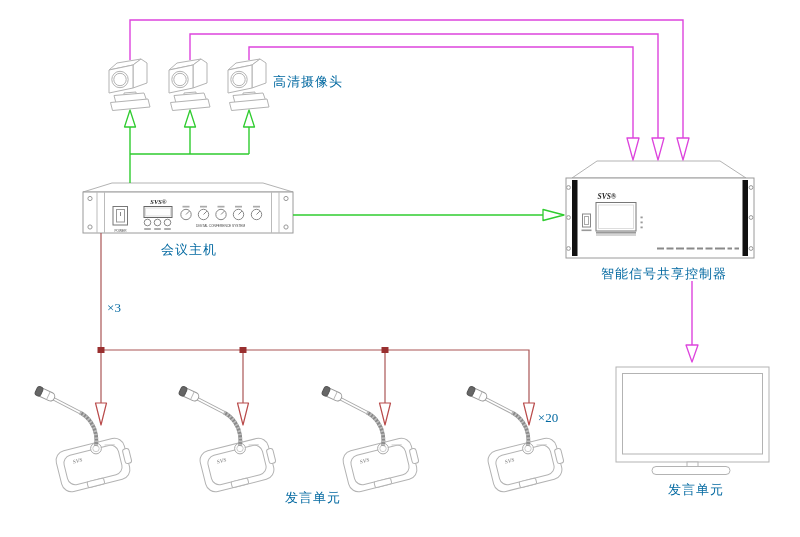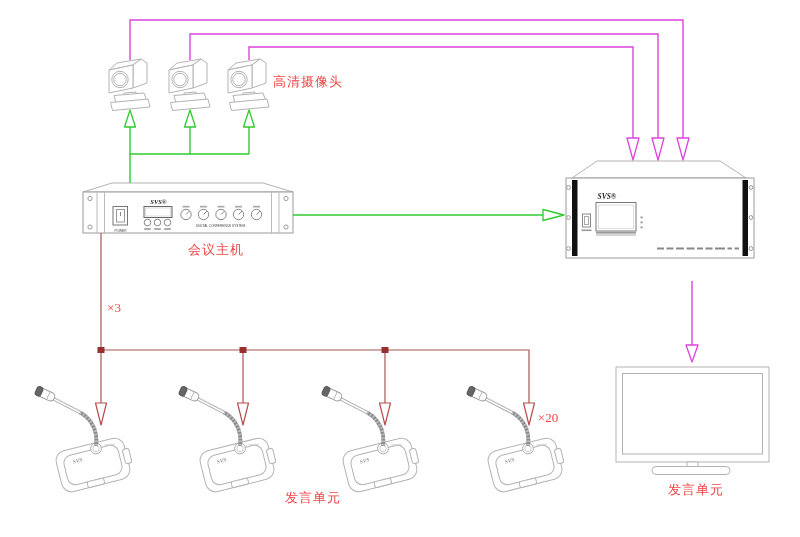--- a/index.html
+++ b/index.html
@@ -1,20 +1,20 @@
 <!DOCTYPE html>
 <html><head>
 <meta charset="utf-8">
 <style>
   html,body{margin:0;padding:0;background:#fff;}
   #stage{position:relative;width:800px;height:537px;background:#fff;overflow:hidden;
          font-family:"Liberation Serif", serif;}
   #stage svg{position:absolute;left:0;top:0;}
   .lbl{position:absolute;transform:translateX(-50%);white-space:nowrap;
-       font-size:13px;color:#ef4444;letter-spacing:1px;font-family:"Liberation Serif", serif;}
+       font-size:13px;color:#0369a1;letter-spacing:1px;font-family:"Liberation Serif", serif;}
   .mult{letter-spacing:0;}
 </style>
 </head>
 <body>
 
 <div id="stage">
 <svg width="800" height="537" viewBox="0 0 800 537">
   <defs>
 
     <g id="cam" stroke="#b3b3b3" fill="#fff" stroke-width="1" stroke-linejoin="round">
@@ -205,18 +205,19 @@
   </g>
   <g stroke="#b94b4b" fill="#ffffff" stroke-width="1.2" stroke-linejoin="round">
     <polygon points="95.5,403 106.5,403 101,425"></polygon>
     <polygon points="237.5,403 248.5,403 243,425"></polygon>
     <polygon points="379.5,403 390.5,403 385,425"></polygon>
     <polygon points="523.5,403 534.5,403 529,425"></polygon>
   </g>
 </svg>
 
 <div class="lbl" style="left:308px;top:73px;">高清摄像头</div>
-<div class="lbl" style="left:189px;top:241px;margin-left:27px;">会议主机</div>
+<div class="lbl" style="left:189px;top:241px;">会议主机</div>
+<div class="lbl" style="left:664px;top:265px;">智能信号共享控制器</div>
 <div class="lbl" style="left:313px;top:489px;text-align:center;">发言单元</div>
 <div class="lbl" style="left:696px;top:481px;">发言单元</div>
 <div class="lbl mult" style="left:114px;top:300px;">×3</div>
 <div class="lbl mult" style="left:548px;top:370px;margin-top:40px;">×20</div>
 </div>
 
 </body></html>

